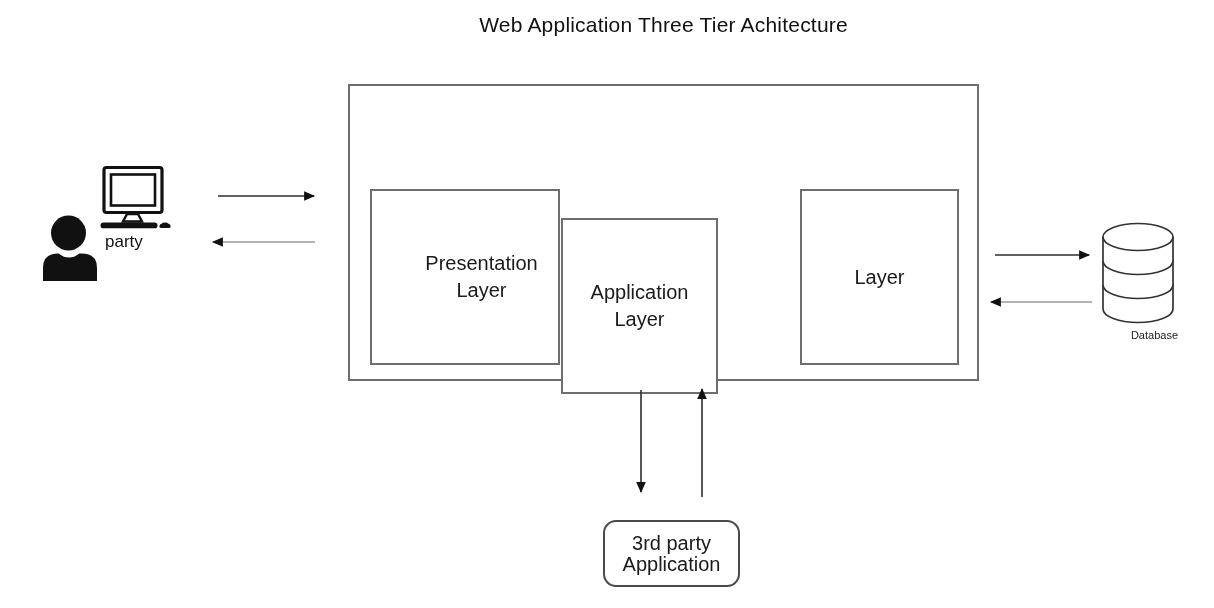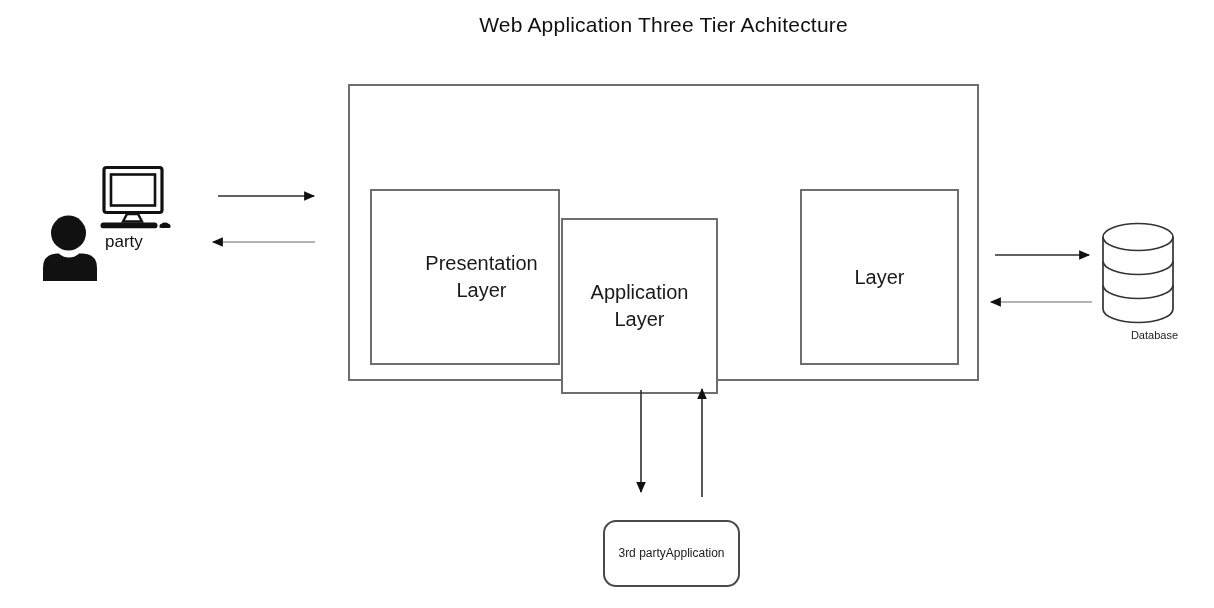--- a/index.html
+++ b/index.html
@@ -71,25 +71,25 @@
 
   #third-party-box {
     left: 603px;
     top: 520px;
     width: 133px;
     height: 63px;
     border: 2px solid #4a4a4a;
     border-radius: 13px;
     background: #ffffff;
     display: flex;
-    flex-direction: row;
+    flex-direction: column;
     align-items: center;
     justify-content: center;
     text-align: center;
-    font-size: 12px;
+    font-size: 20px;
     line-height: 21px;
   }
 
   #client-label {
     left: 105px;
     top: 232px;
     font-size: 17px;
     color: #111111;
   }
 

